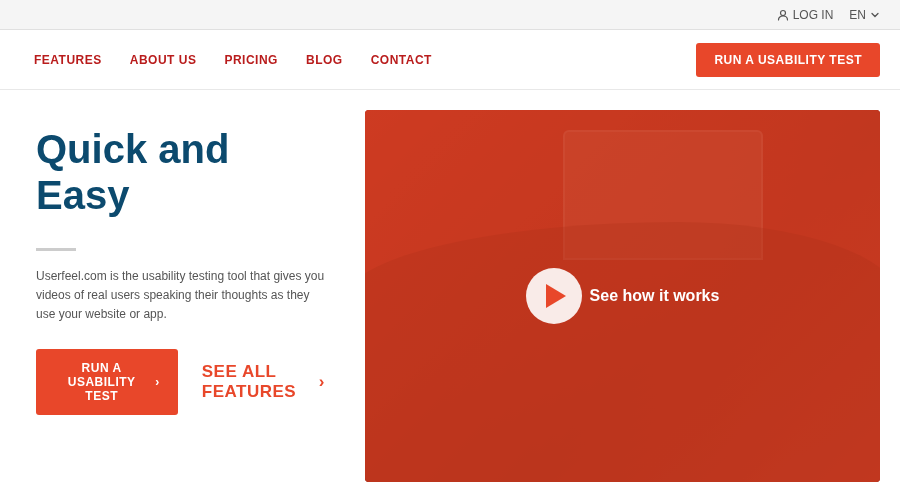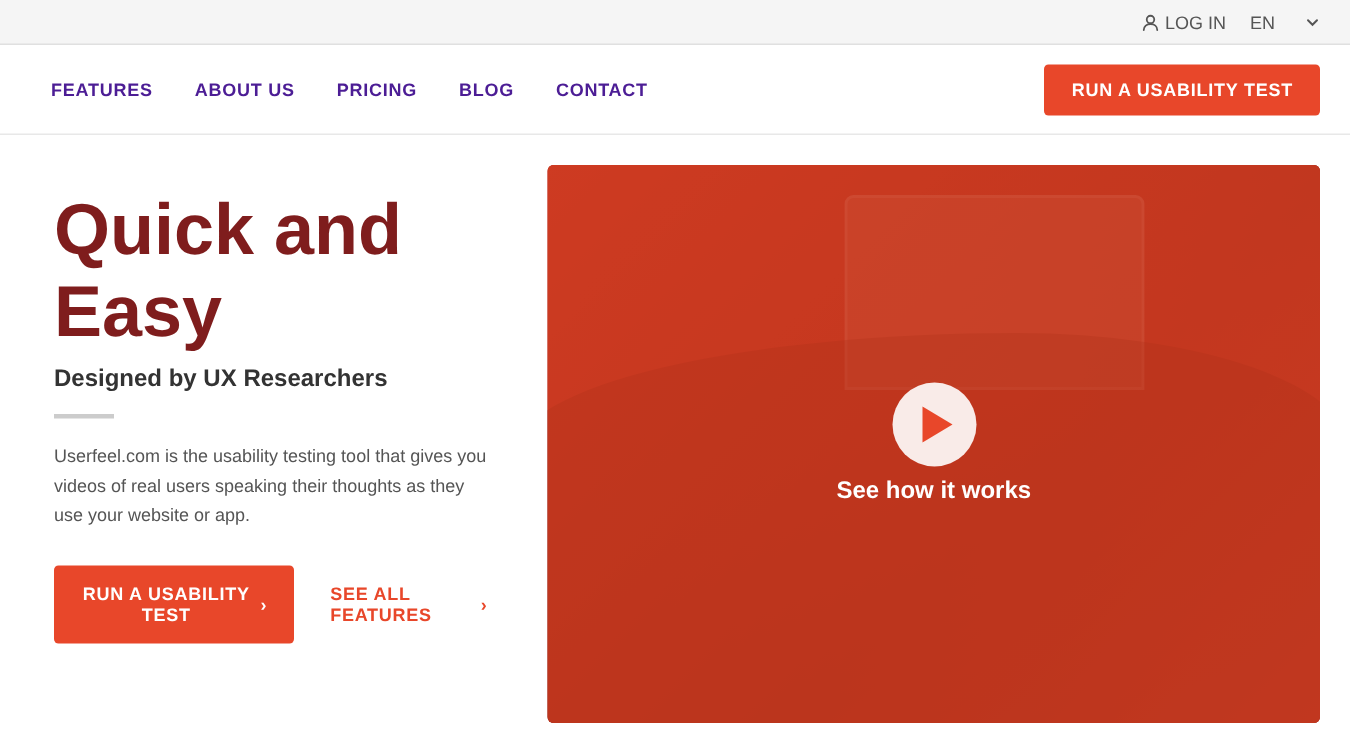--- a/index.html
+++ b/index.html
@@ -25,21 +25,21 @@
     .login-link {
       display: flex;
       align-items: center;
       gap: 4px;
       color: #555;
       cursor: pointer;
     }
     .lang-selector {
       display: flex;
       align-items: center;
-      gap: 20px;
+      gap: 4px;
       color: #555;
       cursor: pointer;
     }
 
     
     .header {
       height: 60px;
       display: flex;
       align-items: center;
       padding: 0 20px;
@@ -81,21 +81,21 @@
     }
     nav {
       display: flex;
       align-items: center;
       gap: 0;
       flex: 1;
     }
     .nav-item {
       font-size: 12px;
       font-weight: 600;
-      color: #4c1d95;
+      color: #b91c1c;
       text-transform: uppercase;
       letter-spacing: 0.5px;
       padding: 0 14px;
       cursor: pointer;
       white-space: nowrap;
     }
     .nav-cta {
       margin-left: auto;
       background: #e8472a;
       color: #fff;
@@ -119,25 +119,25 @@
 
     
     .left-col {
       flex: 0 0 355px;
       padding: 36px 30px 30px 36px;
       display: flex;
       flex-direction: column;
       justify-content: flex-start;
     }
     .headline {
-      font-size: 48px;
+      font-size: 40px;
       font-weight: 800;
-      color: #7f1d1d;
+      color: #0c4a6e;
       line-height: 1.15;
-      margin-bottom: 8px;
+      margin-bottom: 30px;
     }
     .subheadline {
       font-size: 16px;
       font-weight: 700;
       color: #333;
       margin-bottom: 14px;
     }
     .divider {
       width: 40px;
       height: 3px;
@@ -165,21 +165,21 @@
       letter-spacing: 0.5px;
       padding: 12px 18px;
       border-radius: 3px;
       cursor: pointer;
       border: none;
       display: flex;
       align-items: center;
       gap: 6px;
     }
     .link-features {
-      font-size: 12px;
+      font-size: 17px;
       font-weight: 700;
       color: #e8472a;
       text-transform: uppercase;
       letter-spacing: 0.5px;
       cursor: pointer;
       display: flex;
       align-items: center;
       gap: 4px;
     }
 
@@ -190,21 +190,21 @@
       margin: 20px 20px 20px 10px;
       border-radius: 4px;
       overflow: hidden;
       background: #c0392b;
     }
     .video-overlay {
       position: absolute;
       inset: 0;
       background: rgba(210, 60, 30, 0.72);
       display: flex;
-      flex-direction: column;
+      flex-direction: row;
       align-items: center;
       justify-content: center;
       gap: 8px;
     }
     .play-button {
       width: 56px;
       height: 56px;
       border-radius: 50%;
       background: rgba(255,255,255,0.9);
       display: flex;
@@ -300,21 +300,20 @@
 
   <button class="nav-cta">RUN A USABILITY TEST</button>
 </header>
 
 <main class="main">
 
   <div class="left-col">
     <h1 class="headline">
       <span>Quick and Easy</span><br>
     </h1>
-    <p class="subheadline">Designed by UX Researchers</p>
     <div class="divider"></div>
     <p class="desc">Userfeel.com is the usability testing tool that gives you videos of real users speaking their thoughts as they use your website or app.</p>
 
     <div class="cta-row">
       <button class="btn-primary">
         <span>RUN A USABILITY TEST</span>
         <span>›</span>
       </button>
       <div class="link-features">
         <span>SEE ALL FEATURES</span>

